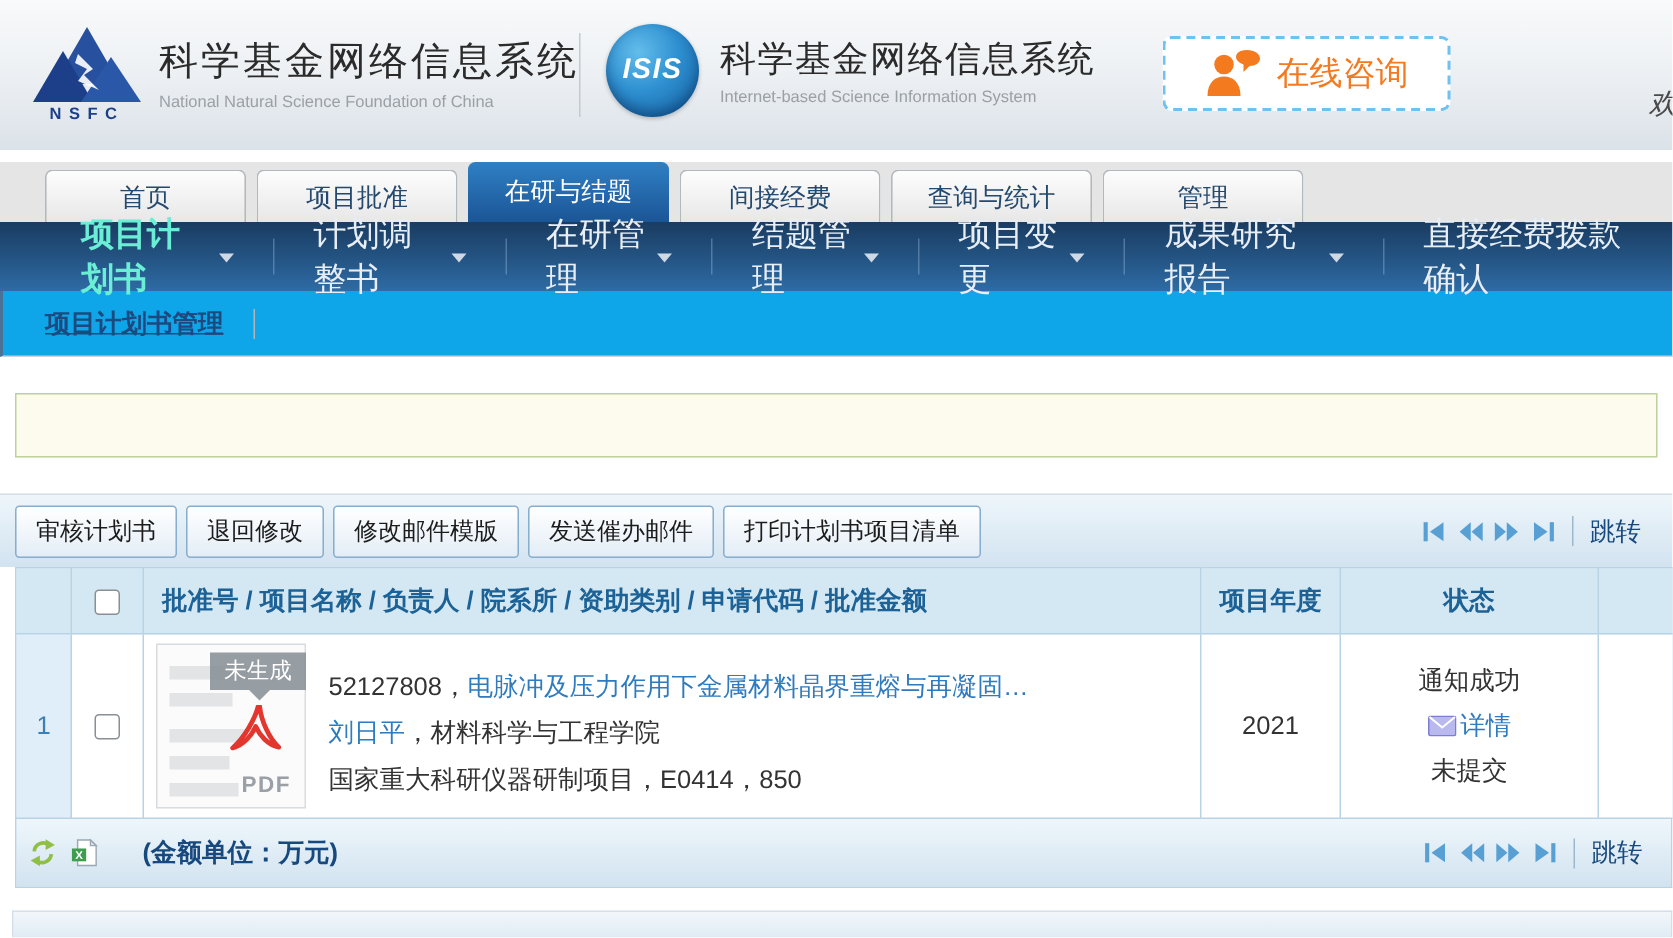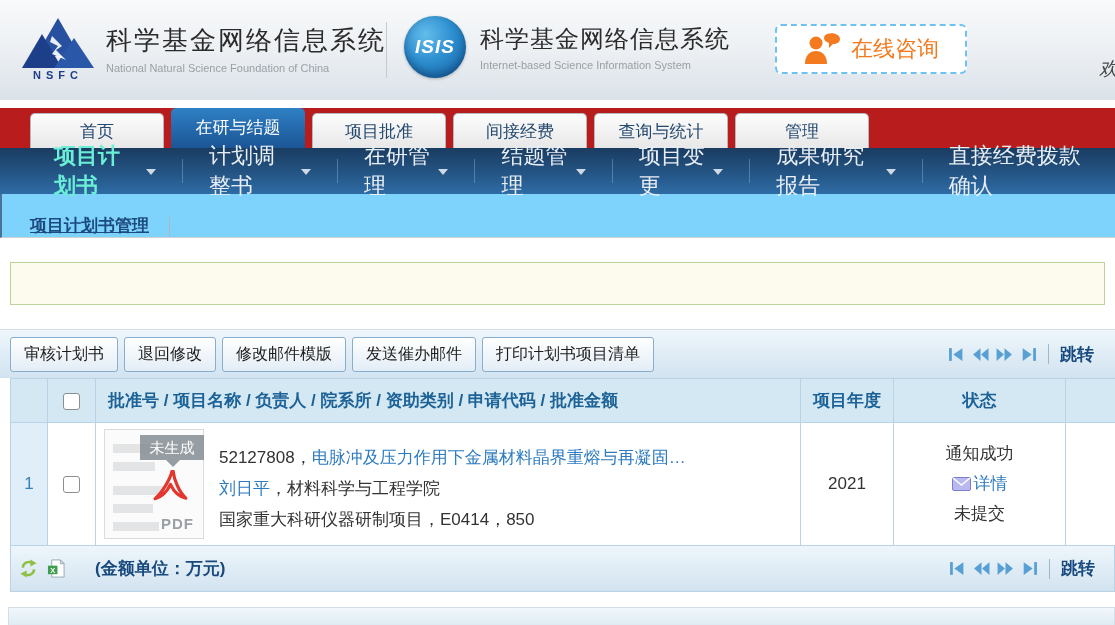--- a/index.html
+++ b/index.html
@@ -23,57 +23,57 @@
     box-shadow:inset 0 -4px 8px rgba(0,30,70,.4), 0 1px 3px rgba(0,0,0,.25); margin-right:14px; }
   .sys-cn { font-size:24px; color:#2b2b2b; letter-spacing:1px; }
   .sys-en { font-size:11px; color:#9aa0a6; margin-top:4px; }
   .consult { position:absolute; left:775px; top:24px; width:192px; height:50px;
     background:#fff; border:2px dashed #6ec2f2; border-radius:6px;
     display:flex; align-items:center; justify-content:center; gap:10px; cursor:pointer; }
   .consult-label { color:#f47a20; font-size:22px; }
   .welcome { position:absolute; left:1099px; top:56px; font-size:19px; color:#4a4a4a; white-space:nowrap;font-style:italic; }
 
   
-  .tabs { display:flex; align-items:flex-end; height:40px; margin-top:8px; padding-left:30px; background:#b91c1c; }
+  .tabs { display:flex; align-items:flex-end; height:40px; margin-top:8px; padding-left:30px; background:#e5e5e5; }
   .tab { width:134px; height:35px; margin-right:7px; text-align:center; line-height:35px;
     font-size:17px; color:#24496e; cursor:pointer;
     background:linear-gradient(180deg,#fdfdfd 0%,#e7e7e7 100%);
     border:1px solid #b2b8bd; border-bottom:none; border-radius:5px 5px 0 0; }
   .tab.active { height:40px; line-height:40px; color:#fff; border:none;
     background:linear-gradient(180deg,#2f80c4 0%,#1b5596 100%); }
 
   
   .menubar { display:flex; align-items:center; height:46px; padding-left:28px;
     background:linear-gradient(180deg,#1a3c61 0%,#245585 55%,#2e6ca5 100%); }
   .menu-item { position:relative; padding:0 26px; height:24px; display:flex; align-items:center; gap:8px;
     font-size:22px; color:#e8eef5; cursor:pointer; }
   .menu-item + .menu-item { border-left:1px solid rgba(140,175,210,.45); }
   .menu-item.active span.mi-label { color:#6beed6; font-weight:bold; }
   .caret { width:0; height:0; border-left:5px solid transparent; border-right:5px solid transparent;
     border-top:6px solid #cfd9e4; margin-top:2px; }
 
   
-  .breadcrumb-bar { height:44px; display:flex; align-items:flex-end; padding-left:28px;
-    background:#7dd3fc; border-left:2px solid #4a7299; border-bottom:1px solid #cdd2d8; }
+  .breadcrumb-bar { height:44px; display:flex; align-items:center; padding-left:28px;
+    background:#0ea5e9; border-left:2px solid #4a7299; border-bottom:1px solid #cdd2d8; }
   .bc-link { font-size:17px; font-weight:bold; color:#1c4a7e; text-decoration:underline; cursor:pointer; }
   .bc-sep { width:1px; height:20px; background:#b0b5ba; margin-left:20px; }
 
   
   .notice-box { margin:24px 10px 0 10px; height:43px; background:#fcfbee; border:1px solid #bcd29a; }
 
   
   .toolbar { position:relative; margin-top:24px; height:49px; padding-left:10px;
     display:flex; align-items:center;
     background:linear-gradient(180deg,#eef6fb 0%,#d2e3f0 100%);
     border-top:1px solid #d4dde6; }
   .tbtn { height:35px; padding:0 13px; margin-right:6px; font-size:16px; color:#1c1c1c;
     background:linear-gradient(180deg,#ffffff 0%,#e3edf6 100%);
     border:1px solid #88aecd; border-radius:3px; cursor:pointer;
     font-family:"Liberation Sans","DejaVu Sans",sans-serif; }
-  .pager { position:absolute; left:948px; top:0; height:100%; display:flex; align-items:center; gap:7px; white-space:nowrap;font-weight:bold; }
+  .pager { position:absolute; left:948px; top:0; height:100%; display:flex; align-items:center; gap:7px; white-space:nowrap; }
   .pg-ico { width:17px; height:17px; cursor:pointer; }
   .pg-div { width:1px; height:20px; background:#9db8cc; margin:0 4px; }
   .pg-jump { font-size:17px; color:#17497e; cursor:pointer; }
 
   
   table.grid { margin-left:10px; width:1105px; border-collapse:collapse;
     border:1px solid #a3c2d8; table-layout:fixed; }
   table.grid th, table.grid td { border:1px solid #b9d3e6; }
   thead th { height:44px; background:#d4e8f4; font-size:17px; color:#1c6296; }
   th.col-main { text-align:left; padding-left:12px; }
@@ -148,22 +148,22 @@
         <path d="M2 32 c0-9 5-13 11-13 s11 4 11 13 z" fill="#f47a20"></path>
         <path d="M24 2 c7-2 13 1 13 5 c0 3-3 5-7 5 l-4 4 l0-5 c-3-1-5-3-5-5 c0-2 1-3 3-4 z" fill="#f47a20"></path>
       </svg>
       <span class="consult-label">在线咨询</span>
     </button>
     <div class="welcome">欢迎您，</div>
   </header>
 
   <nav class="tabs">
     <div class="tab">首页</div>
+    <div class="tab">项目批准</div>
     <div class="tab active">在研与结题</div>
-    <div class="tab">项目批准</div>
     <div class="tab">间接经费</div>
     <div class="tab">查询与统计</div>
     <div class="tab">管理</div>
   </nav>
 
   <nav class="menubar">
     <div class="menu-item active">
       <span class="mi-label">项目计划书</span>
       <span class="caret"></span>
     </div>

